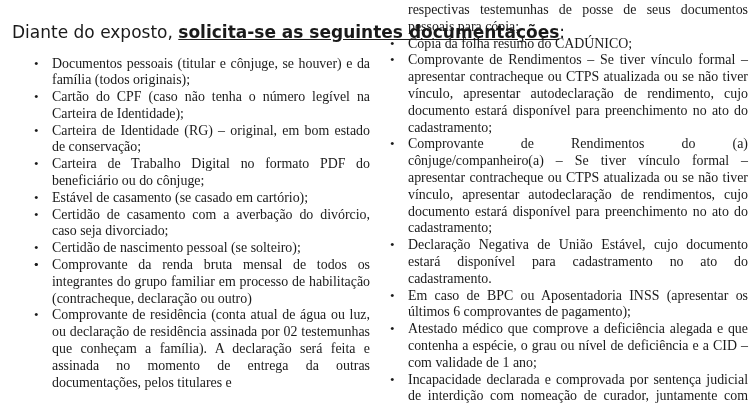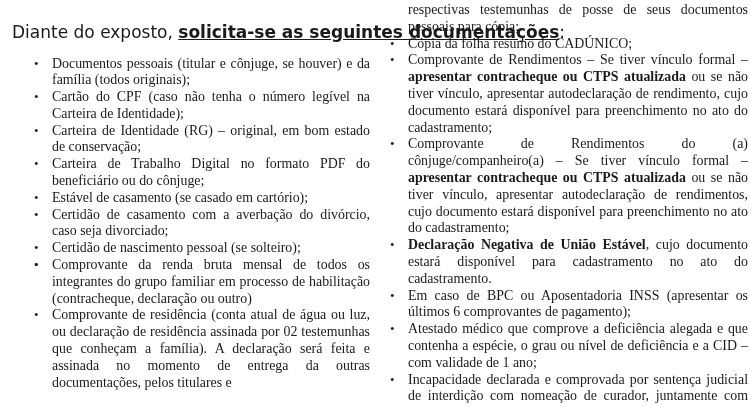--- a/index.html
+++ b/index.html
@@ -15,21 +15,21 @@
   ul.doclist {
     list-style: none; margin: 0; padding: 0;
     font-family: "Liberation Serif", serif; font-size: 13.9px; line-height: 16.8px;
   }
   .col-left ul.doclist { position: absolute; top: 55.5px; left: 52px; width: 318px; }
   .col-right ul.doclist { position: absolute; top: 2px; left: 18px; width: 340px; }
   ul.doclist li { position: relative; text-align: justify; text-align-last: left; }
   ul.doclist li .bullet {
     position: absolute; left: -18px; top: 0; width: 10px; text-align: center; font-size: 13px;
   }
-  .b { font-weight: bold; }
+  .b { font-weight: normal; }
 </style>
 </head>
 <body>
 
 <div class="col col-left">
   <div class="intro"><span>Diante do exposto, </span><b>solicita-se as seguintes documentações</b><span>:</span></div>
 
   <ul class="doclist">
     <li><span class="bullet">•</span><span>Documentos pessoais (titular e cônjuge, se houver) e da família (todos originais);</span></li>
     <li><span class="bullet">•</span><span>Cartão do CPF (caso não tenha o número legível na Carteira de Identidade);</span></li>

